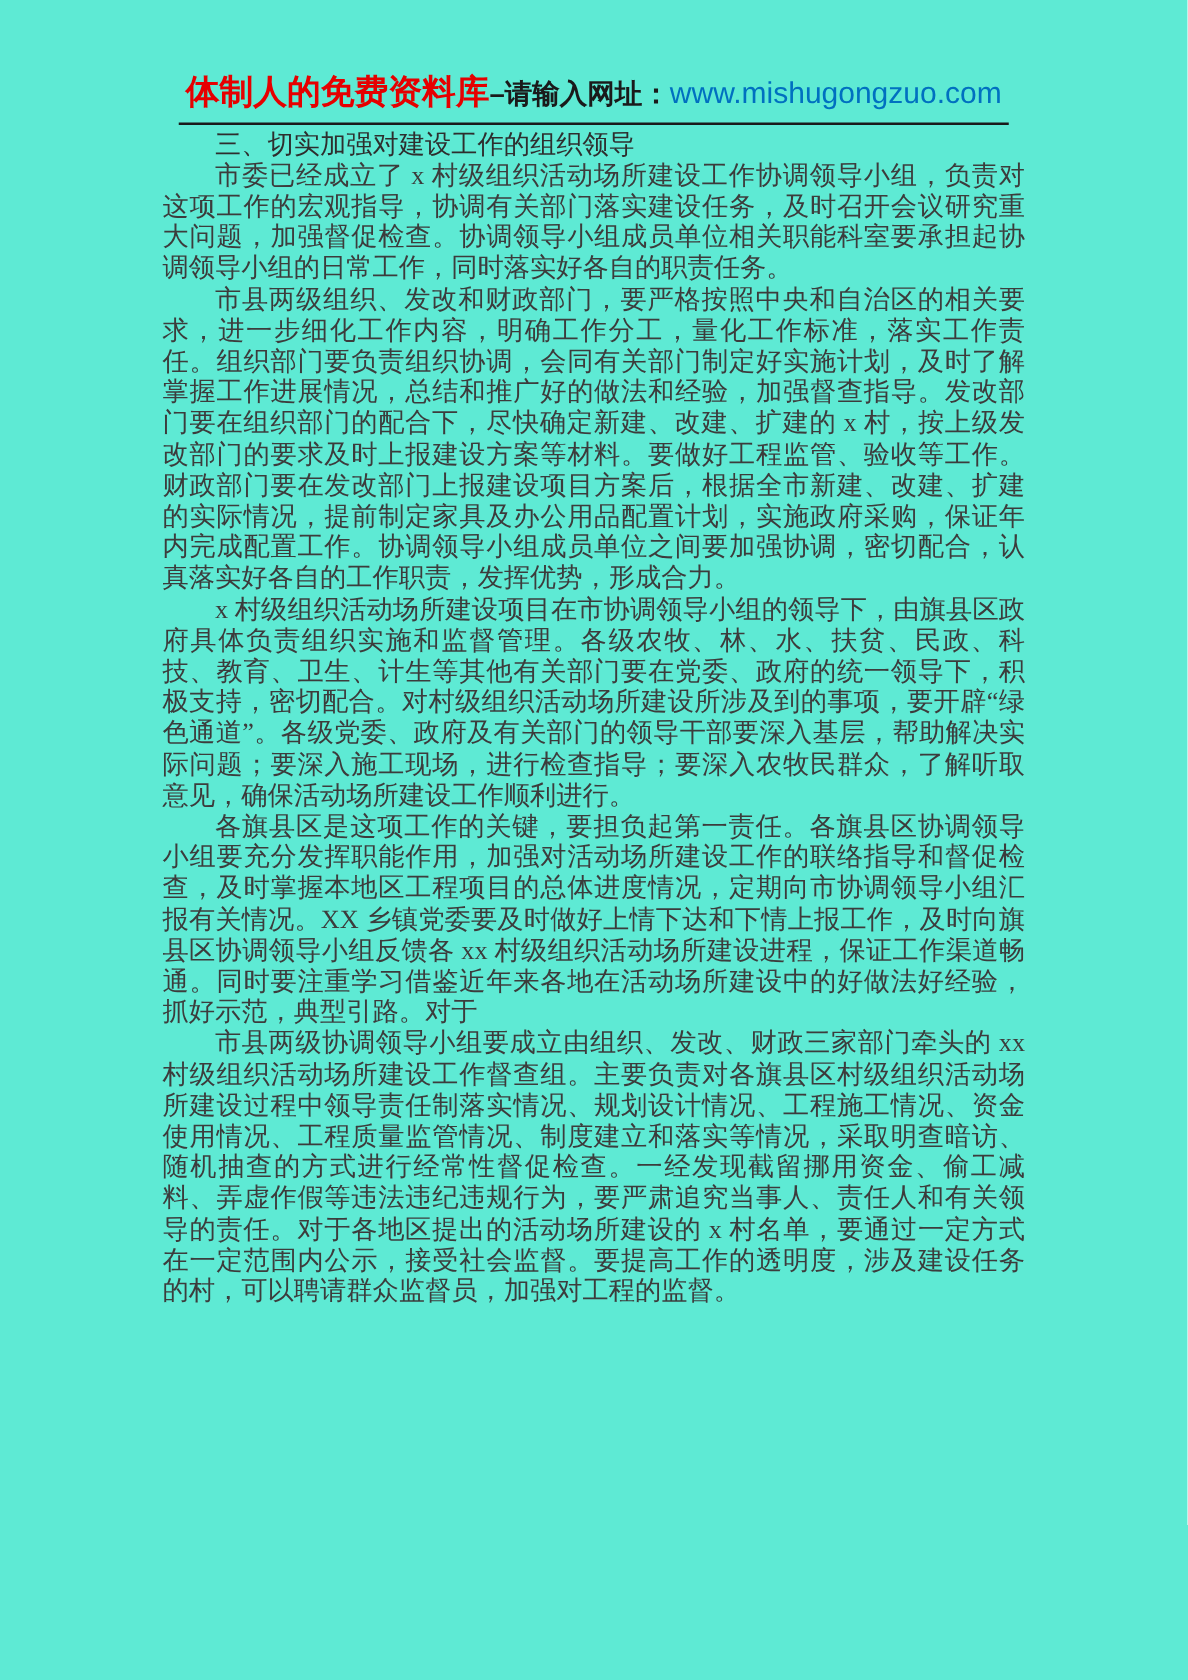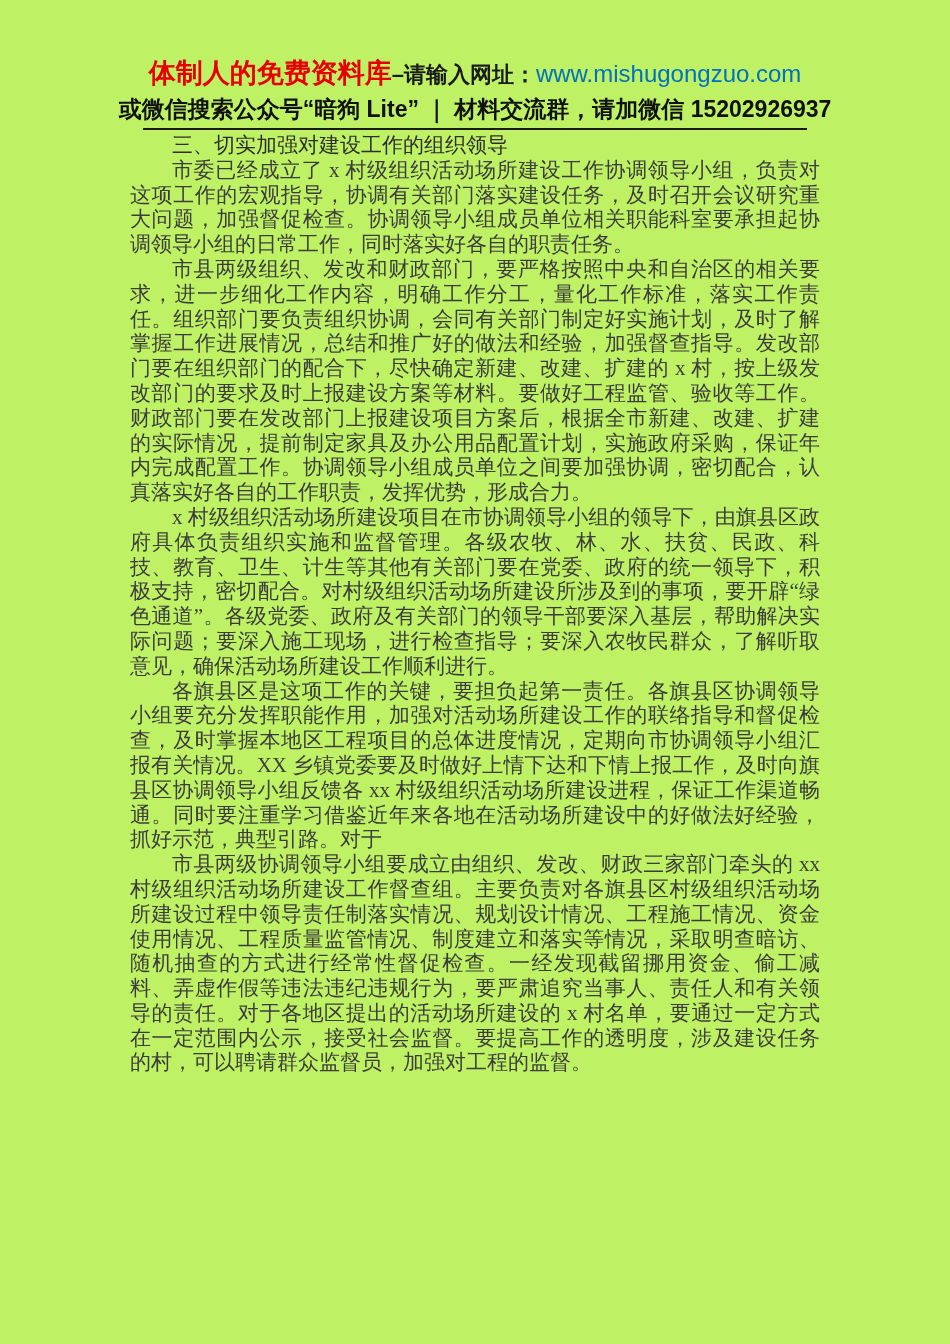--- a/index.html
+++ b/index.html
@@ -1,21 +1,21 @@
 <!DOCTYPE html>
 <html><head>
 <meta charset="utf-8">
 <style>
   * { margin: 0; padding: 0; box-sizing: border-box; }
   html, body { background: #ffffff; }
   .page {
     position: relative;
     width: 950px;
     height: 1344px;
-    background: #bef264;
+    background: #5eead4;
     margin: 0 auto;
     overflow: hidden;
     font-family: "Liberation Serif", "DejaVu Serif", serif;
   }
   .header {
     padding-top: 58px;
     text-align: center;
     font-family: "Liberation Sans", "DejaVu Sans", sans-serif;
   }
   .header-line1 {
@@ -68,21 +68,20 @@
 </style>
 </head>
 <body>
 
 <div class="page">
 
   <div class="header">
     <div class="header-line1">
       <span class="brand">体制人的免费资料库</span><span class="url-prefix">–请输入网址：</span><span class="site-url">www.mishugongzuo.com</span>
     </div>
-    <div class="header-line2">或微信搜索公众号“暗狗 Lite” ｜ 材料交流群，请加微信 15202926937</div>
     <hr class="header-divider">
   </div>
 
   <div class="content">
       <p class="indent bold">三、切实加强对建设工作的组织领导</p>
       <p class="indent">市委已经成立了 x 村级组织活动场所建设工作协调领导小组，负责对这项工作的宏观指导，协调有关部门落实建设任务，及时召开会议研究重大问题，加强督促检查。协调领导小组成员单位相关职能科室要承担起协调领导小组的日常工作，同时落实好各自的职责任务。</p>
       <p class="indent">市县两级组织、发改和财政部门，要严格按照中央和自治区的相关要求，进一步细化工作内容，明确工作分工，量化工作标准，落实工作责任。组织部门要负责组织协调，会同有关部门制定好实施计划，及时了解掌握工作进展情况，总结和推广好的做法和经验，加强督查指导。发改部门要在组织部门的配合下，尽快确定新建、改建、扩建的 x 村，按上级发改部门的要求及时上报建设方案等材料。要做好工程监管、验收等工作。财政部门要在发改部门上报建设项目方案后，根据全市新建、改建、扩建的实际情况，提前制定家具及办公用品配置计划，实施政府采购，保证年内完成配置工作。协调领导小组成员单位之间要加强协调，密切配合，认真落实好各自的工作职责，发挥优势，形成合力。</p>
       <p class="indent">x 村级组织活动场所建设项目在市协调领导小组的领导下，由旗县区政府具体负责组织实施和监督管理。各级农牧、林、水、扶贫、民政、科技、教育、卫生、计生等其他有关部门要在党委、政府的统一领导下，积极支持，密切配合。对村级组织活动场所建设所涉及到的事项，要开辟“绿色通道”。各级党委、政府及有关部门的领导干部要深入基层，帮助解决实际问题；要深入施工现场，进行检查指导；要深入农牧民群众，了解听取意见，确保活动场所建设工作顺利进行。</p>
       <p class="indent">各旗县区是这项工作的关键，要担负起第一责任。各旗县区协调领导小组要充分发挥职能作用，加强对活动场所建设工作的联络指导和督促检查，及时掌握本地区工程项目的总体进度情况，定期向市协调领导小组汇报有关情况。XX 乡镇党委要及时做好上情下达和下情上报工作，及时向旗县区协调领导小组反馈各 xx 村级组织活动场所建设进程，保证工作渠道畅通。同时要注重学习借鉴近年来各地在活动场所建设中的好做法好经验，抓好示范，典型引路。对于</p>
       <p class="indent">市县两级协调领导小组要成立由组织、发改、财政三家部门牵头的 xx 村级组织活动场所建设工作督查组。主要负责对各旗县区村级组织活动场所建设过程中领导责任制落实情况、规划设计情况、工程施工情况、资金使用情况、工程质量监管情况、制度建立和落实等情况，采取明查暗访、随机抽查的方式进行经常性督促检查。一经发现截留挪用资金、偷工减料、弄虚作假等违法违纪违规行为，要严肃追究当事人、责任人和有关领导的责任。对于各地区提出的活动场所建设的 x 村名单，要通过一定方式在一定范围内公示，接受社会监督。要提高工作的透明度，涉及建设任务的村，可以聘请群众监督员，加强对工程的监督。</p>

